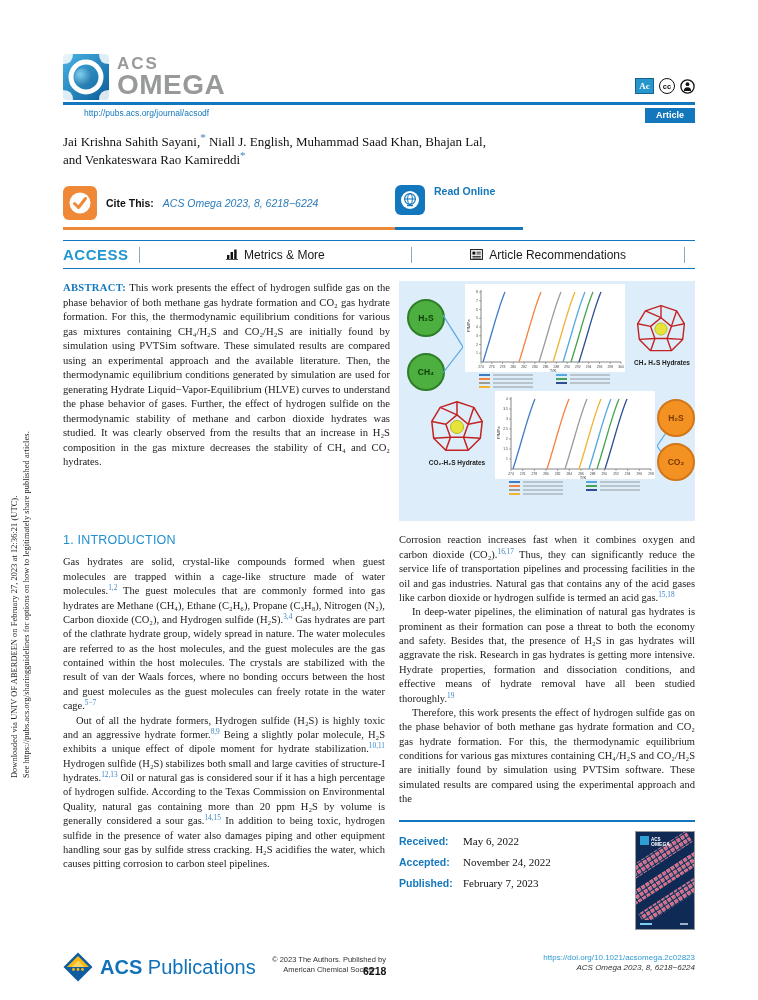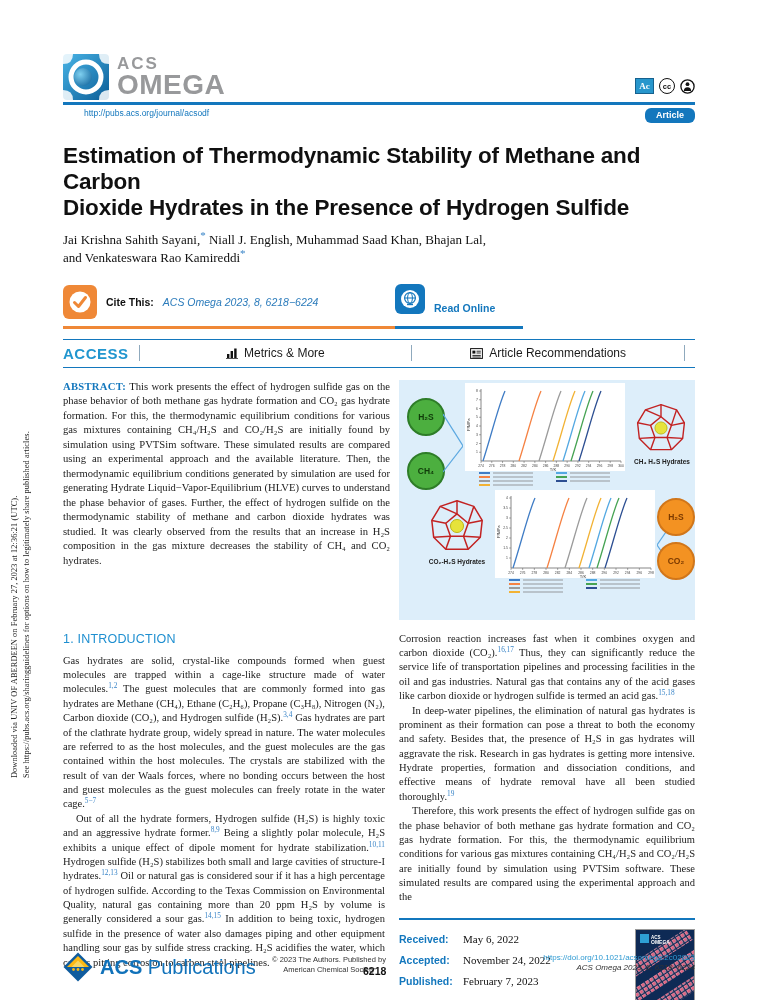--- a/index.html
+++ b/index.html
@@ -25,36 +25,36 @@
   .ac-badge{display:inline-flex;align-items:center;justify-content:center;width:17px;height:14px;
             background:#2796cc;border:1px solid #16618e;color:#fff;font:bold 9px "Liberation Serif",serif;}
   .cc-circ{display:inline-flex;align-items:center;justify-content:center;width:14px;height:14px;
            border:1.3px solid #111;border-radius:50%;font:bold 7.5px "Liberation Sans",sans-serif;color:#111;}
 
   .rule{height:3px;background:#1377bd;margin-top:2px;}
   .url-row{margin-top:3px;display:flex;justify-content:space-between;align-items:flex-start;
            font-family:"Liberation Sans",sans-serif;}
   .url-row a{color:#1377bd;font-size:8.5px;text-decoration:none;padding-left:21px;}
   .article-badge{background:#1377bd;color:#fff;font:bold 9px "Liberation Sans",sans-serif;
-                 padding:2px 11px 3px;border-radius:6px;}
+                 padding:2px 11px 3px;}
 
   h1{margin:20px 0 0;font-family:"Liberation Sans",sans-serif;font-weight:bold;
      font-size:22.5px;line-height:1.16;color:#101010;letter-spacing:-.2px;}
   .authors{margin-top:10px;font-size:13px;line-height:1.4;color:#111;}
   .star{color:#3a85c8;font-size:11px;vertical-align:super;line-height:0;}
 
   
   .cite-row{margin-top:16px;display:flex;font-family:"Liberation Sans",sans-serif;}
   .cite-left{display:flex;align-items:center;gap:9px;border-bottom:3px solid #ef8837;
              padding-bottom:6px;width:332px;}
   .cite-badge{width:34px;height:34px;border-radius:6px;background:#ef8837;display:inline-flex;
               align-items:center;justify-content:center;flex-shrink:0;}
   .cite-label{font-weight:bold;font-size:10.5px;color:#111;}
   .cite-ref{font-size:10.5px;font-style:italic;color:#2b7bbb;}
-  .read-online{display:flex;align-items:flex-end;gap:9px;border-bottom:3px solid #1377bd;
+  .read-online{display:flex;align-items:flex-start;gap:9px;border-bottom:3px solid #1377bd;
                padding-bottom:12px;width:128px;}
   .ro-badge{width:30px;height:30px;border-radius:6px;background:#1377bd;display:inline-flex;
             align-items:center;justify-content:center;flex-shrink:0;}
   .ro-label{font-weight:bold;font-size:10.5px;color:#1377bd;}
 
   
   .access-row{margin-top:10px;border-top:1.5px solid #1377bd;border-bottom:1.5px solid #1377bd;
               display:flex;align-items:center;height:27px;font-family:"Liberation Sans",sans-serif;}
   .access-label{color:#2196cf;font-weight:bold;font-size:15px;letter-spacing:.5px;}
   .vdiv{width:1px;height:16px;background:#8fa9bd;margin:0 10px;}
@@ -158,23 +158,20 @@
       </div>
     </header>
 
     <div class="rule"></div>
 
     <div class="url-row">
       <a href="#">http://pubs.acs.org/journal/acsodf</a>
       <span class="article-badge">Article</span>
     </div>
 
-    <h1>
-      <span>Estimation of Thermodynamic Stability of Methane and Carbon</span><br><span>Dioxide Hydrates in the Presence of Hydrogen Sulfide</span>
-    </h1>
 
     <div class="authors">
       <div><span>Jai Krishna Sahith Sayani,</span><span class="star">*</span><span> Niall J. English, Muhammad Saad Khan, Bhajan Lal,</span></div>
       <div><span>and Venkateswara Rao Kamireddi</span><span class="star">*</span></div>
     </div>
 
     <div class="cite-row">
       <div class="cite-left">
         <span class="cite-badge">
           <svg width="24" height="24" viewBox="0 0 24 24">

